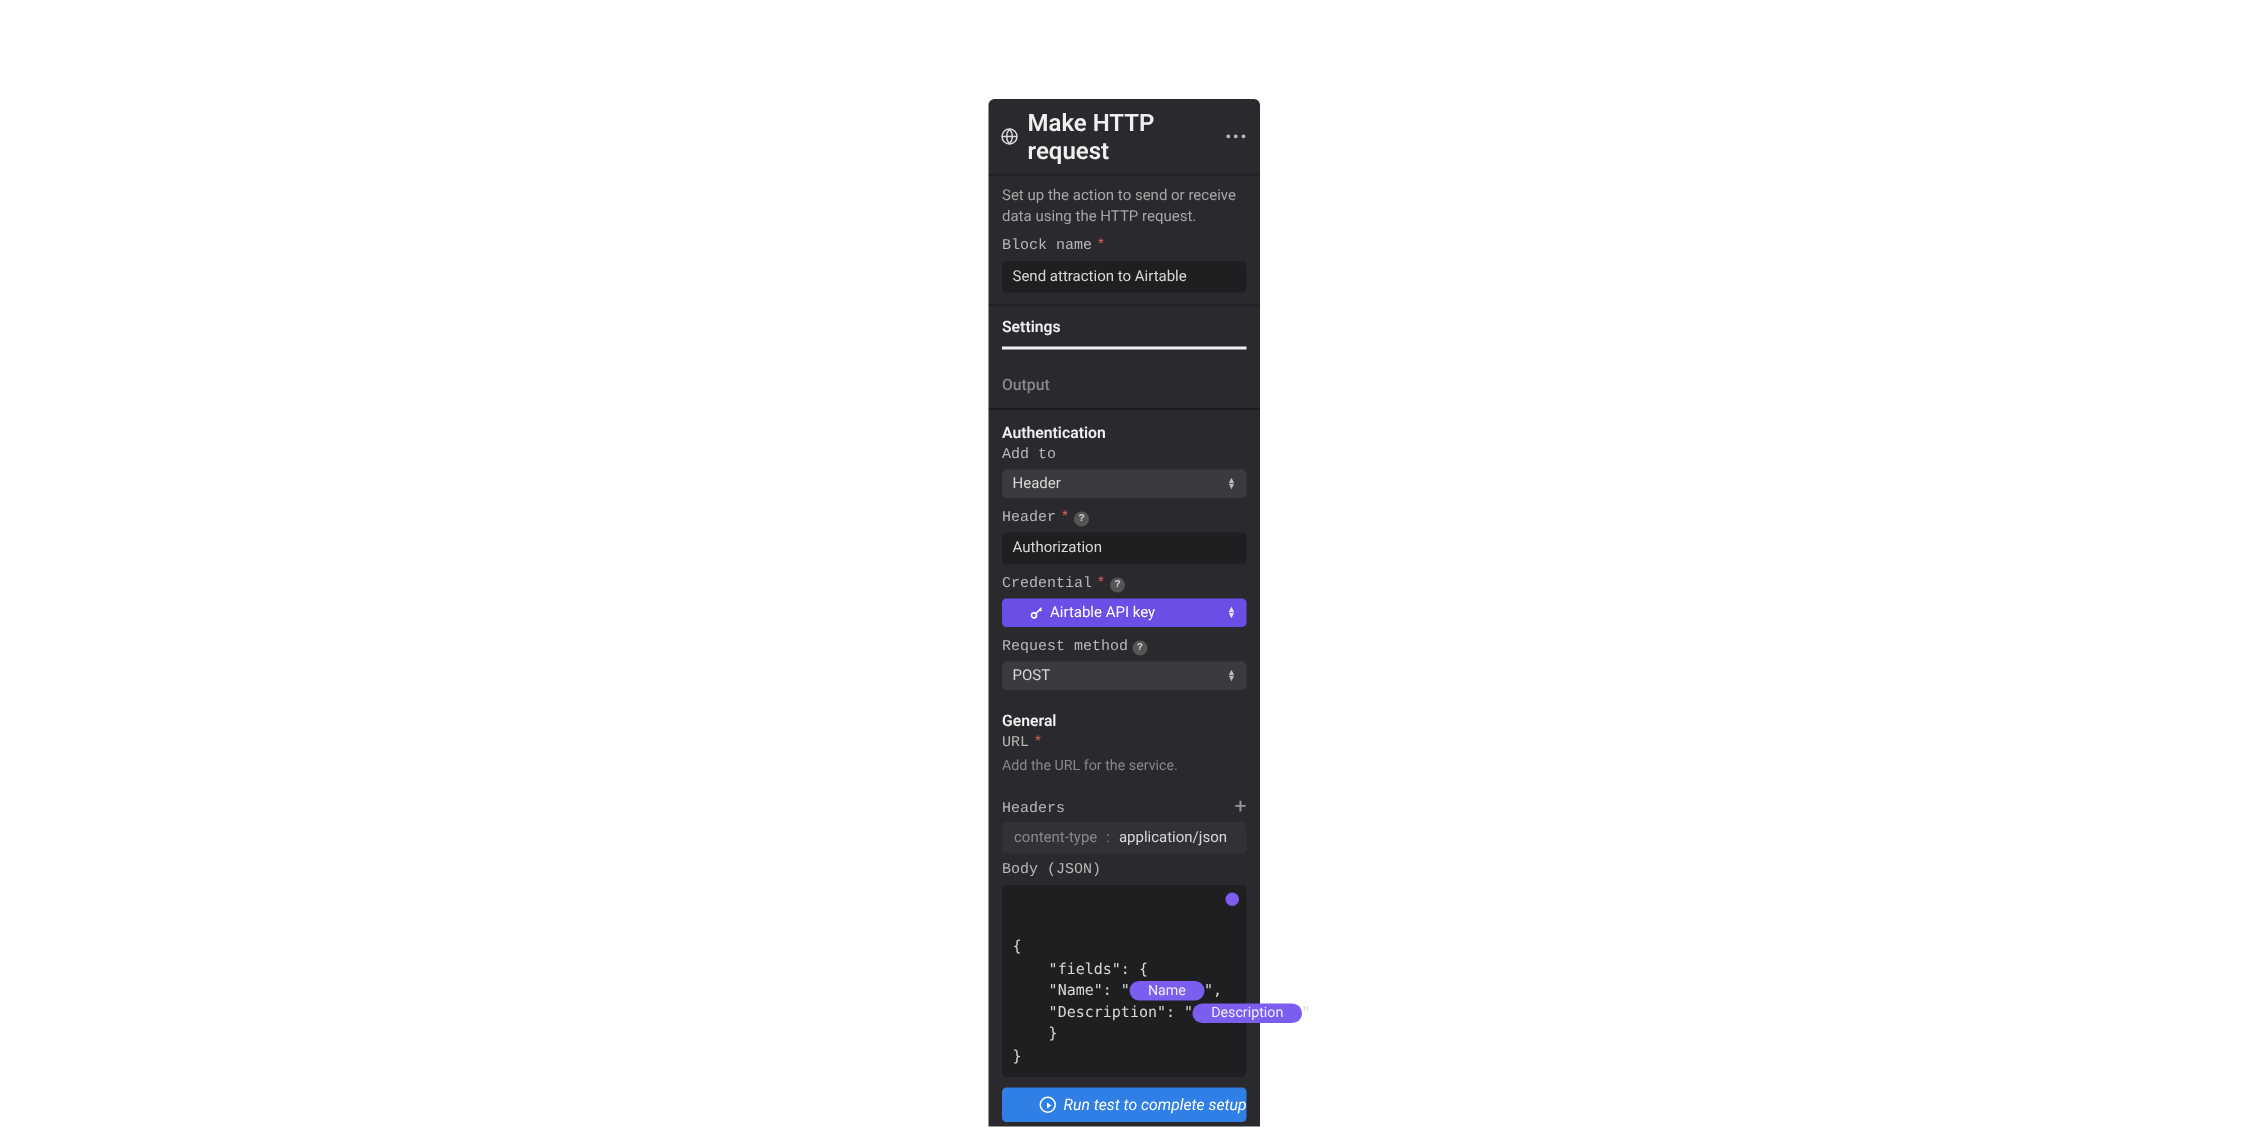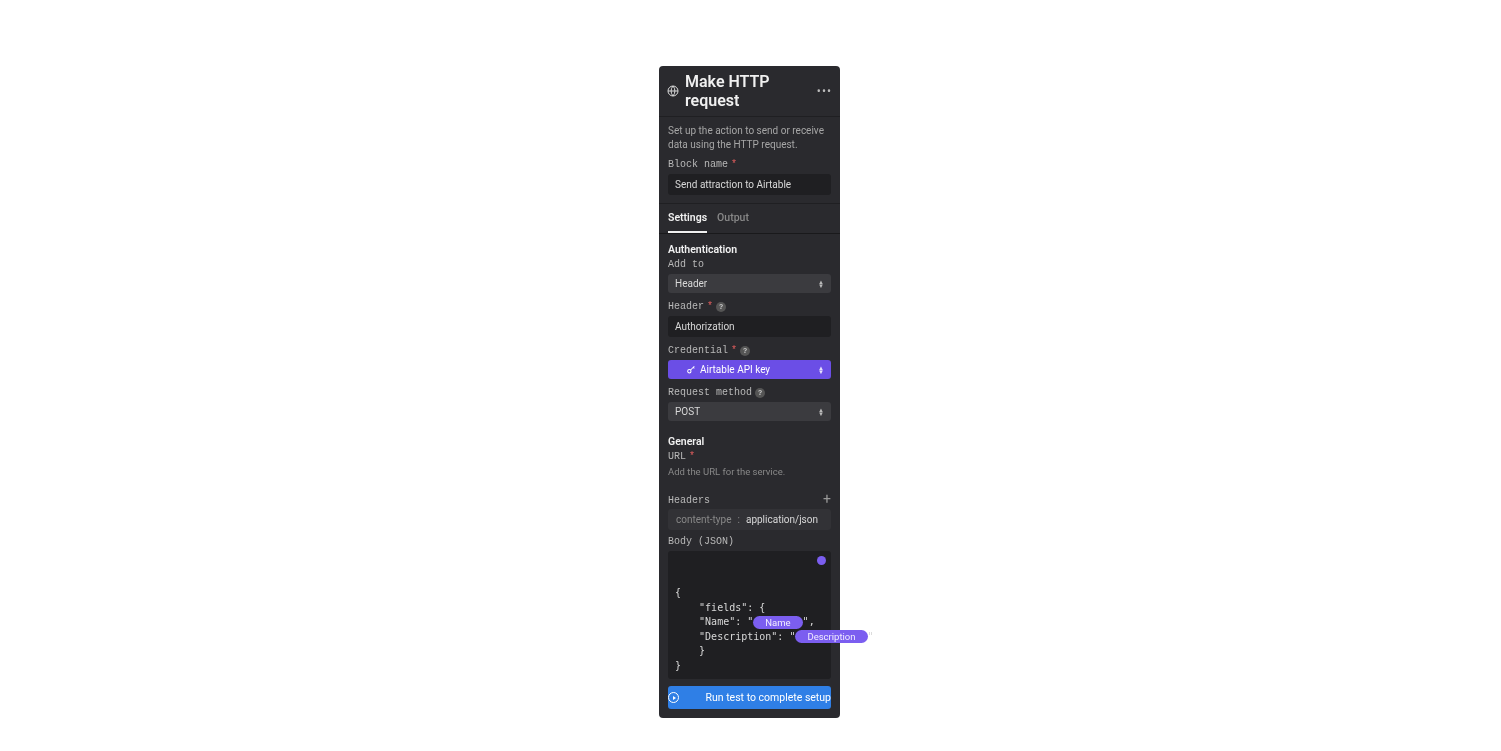--- a/index.html
+++ b/index.html
@@ -113,20 +113,21 @@
       color: #bbb;
     }
     .select-purple .updown { color: rgba(255,255,255,0.85); }
     .tabs {
       display: flex;
       border-top: 1px solid rgba(0,0,0,0.25);
       border-bottom: 1px solid rgba(0,0,0,0.4);
       padding: 0 9px;
       gap: 10px;
       margin-bottom: 3px;
+      flex-direction: column;
     }
     .tab {
       padding: 7px 0;
       font-size: 10.5px;
       color: #888;
       cursor: pointer;
       border-bottom: 2px solid transparent;
       font-weight: 500;
     }
     .tab.active {
@@ -216,22 +217,23 @@
       background: #2f7fe6;
       color: #fff;
       border-radius: 3px;
       padding: 5px 0;
       text-align: center;
       font-size: 10.5px;
       margin: 7px 9px 9px 9px;
       cursor: pointer;
       display: flex;
       align-items: center;
-      justify-content: space-between;
+      justify-content: flex-end;
       gap: 5px;
+      font-style: italic;
     }
     .play-icon {
       width: 11px;
       height: 11px;
       border: 1.2px solid #fff;
       border-radius: 50%;
       display: inline-flex;
       align-items: center;
       justify-content: center;
     }

